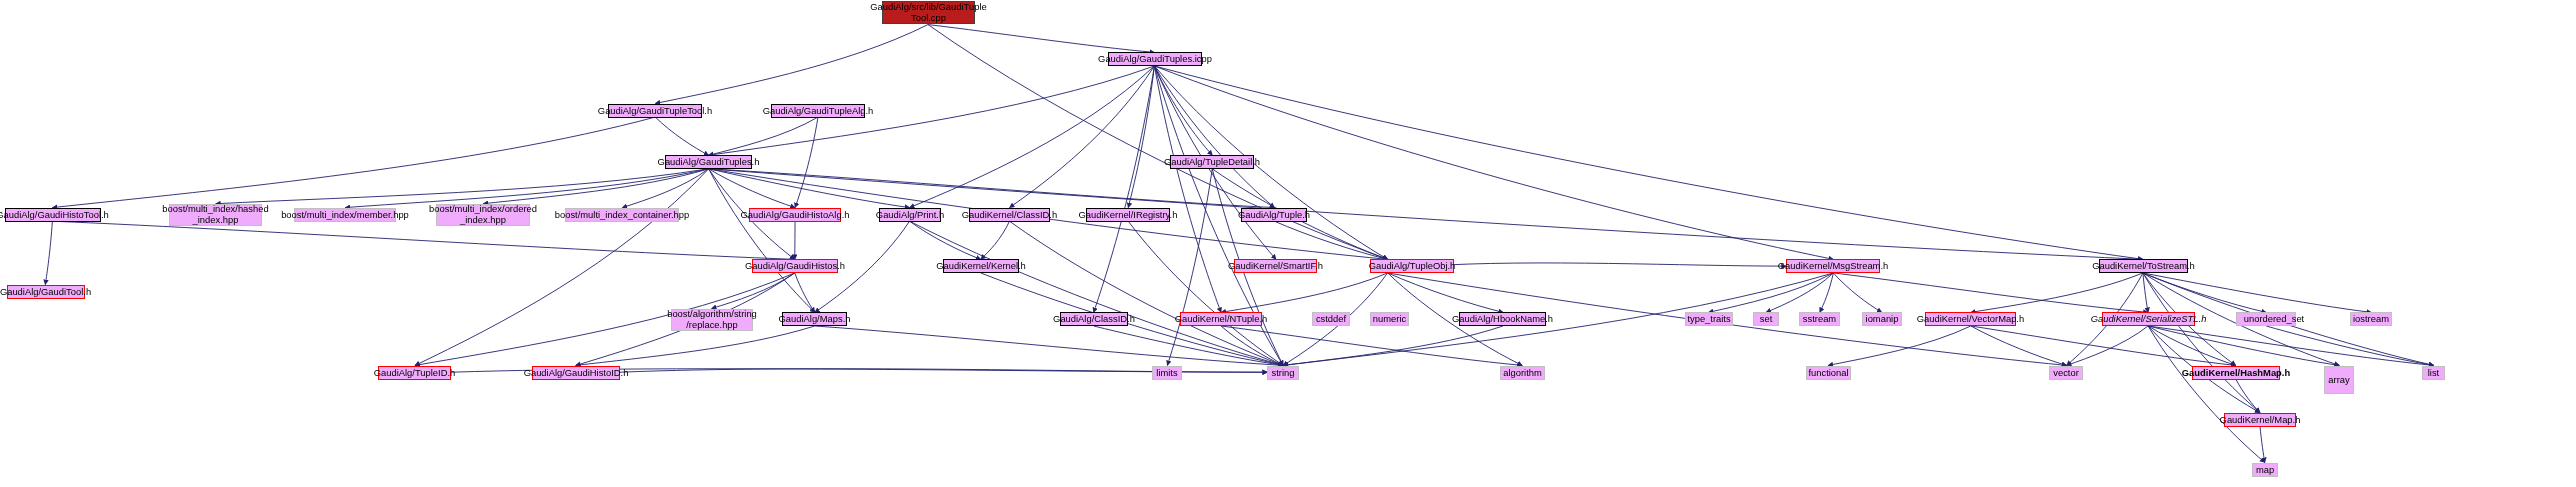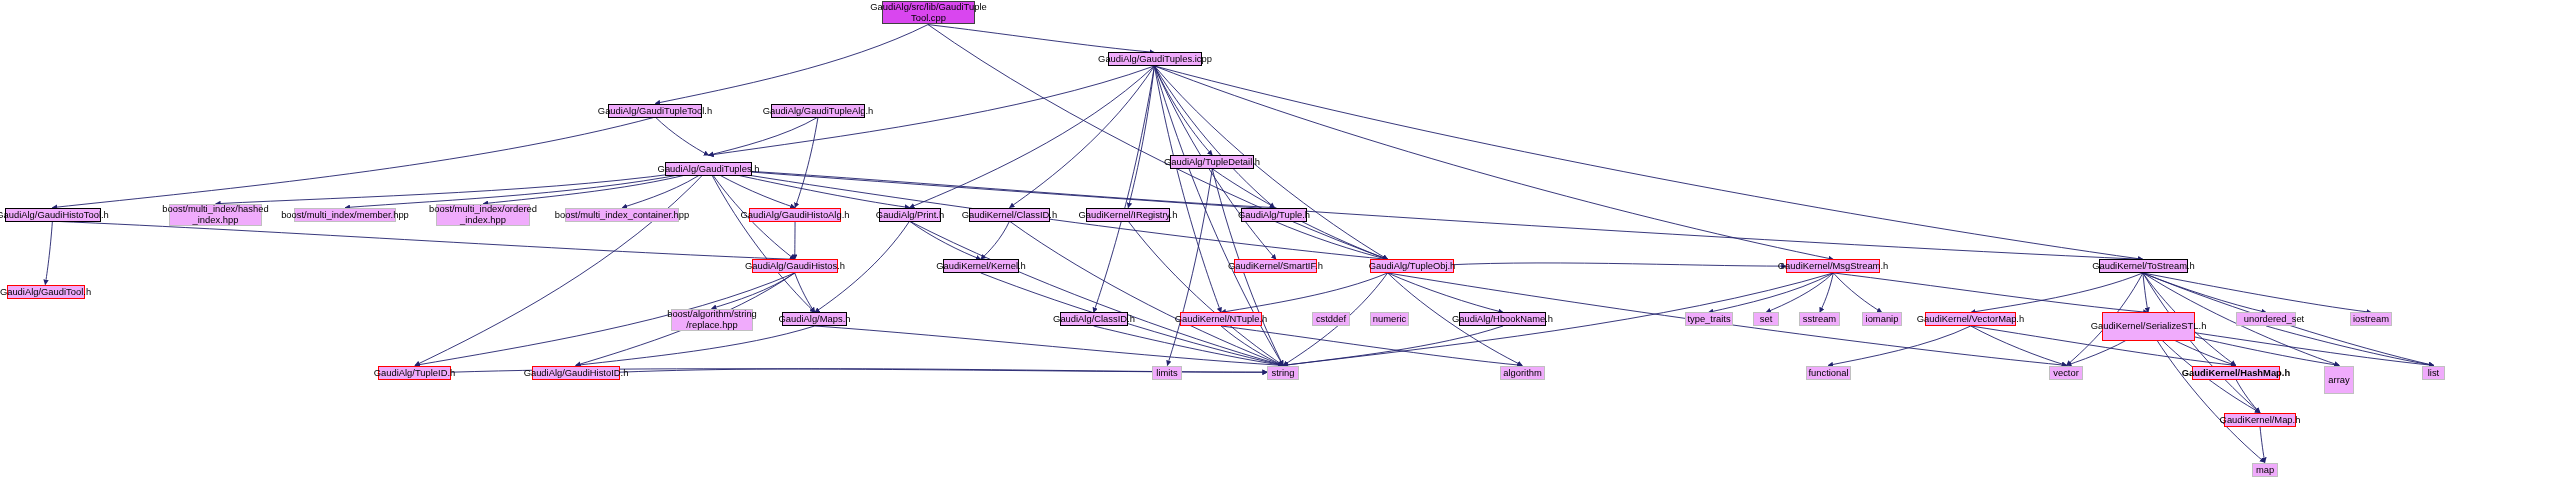--- a/index.html
+++ b/index.html
@@ -32,21 +32,21 @@
     justify-content: center;
     text-align: center;
     line-height: 1.12;
     color: #000000;
     background: #f0abfc;
     white-space: pre-line;
     z-index: 5;
   }
   
   .n-root {
-    background: #d946ef;
+    background: #b91c1c;
     border: 1.3px solid #404040;
     font-size: 9.4px;
   }
   
   .n-hdr {
     border: 0.9px solid #000000;
     font-size: 9.4px;
   }
   
   .n-red {
@@ -162,21 +162,21 @@
         <path d="M 958 575.5 C 1258.3 563.5, 1678.72 575.5, 1959 575.5" marker-end="url(#arrow)"></path>
         <path d="M 698 575.5 C 1076.3 563.5, 1605.92 575.5, 1959 575.5" marker-end="url(#arrow)"></path>
       </g>
   </svg>
   <div id="nodes">
       <div class="node n-root" style="left: 882px; top: 1.3px; width: 93px; height: 23px;">GaudiAlg/src/lib/GaudiTuple
 Tool.cpp</div>
       <div class="node n-hdr" style="left: 1108px; top: 52px; width: 94px; height: 13.6px;">GaudiAlg/GaudiTuples.icpp</div>
       <div class="node n-hdr" style="left: 608px; top: 104px; width: 94px; height: 13.6px;">GaudiAlg/GaudiTupleTool.h</div>
       <div class="node n-hdr" style="left: 771px; top: 104px; width: 94px; height: 13.6px;">GaudiAlg/GaudiTupleAlg.h</div>
-      <div class="node n-hdr" style="left: 665px; top: 155px; width: 87px; height: 13.6px; margin-top: 7px;">GaudiAlg/GaudiTuples.h</div>
+      <div class="node n-hdr" style="left: 665px; top: 155px; width: 87px; height: 13.6px;">GaudiAlg/GaudiTuples.h</div>
       <div class="node n-hdr" style="left: 1170px; top: 155px; width: 84px; height: 13.6px;">GaudiAlg/TupleDetail.h</div>
       <div class="node n-hdr" style="left: 4.5px; top: 208px; width: 96px; height: 13.6px;">GaudiAlg/GaudiHistoTool.h</div>
       <div class="node n-sys" style="left: 169px; top: 204px; width: 93px; height: 22px;">boost/multi_index/hashed
 _index.hpp</div>
       <div class="node n-sys" style="left: 294px; top: 208px; width: 102px; height: 13.6px;">boost/multi_index/member.hpp</div>
       <div class="node n-sys" style="left: 436px; top: 204px; width: 94px; height: 22px;">boost/multi_index/ordered
 _index.hpp</div>
       <div class="node n-sys" style="left: 565px; top: 208px; width: 114px; height: 13.6px;">boost/multi_index_container.hpp</div>
       <div class="node n-red" style="left: 749px; top: 208px; width: 92px; height: 13.6px;">GaudiAlg/GaudiHistoAlg.h</div>
       <div class="node n-hdr" style="left: 879px; top: 208px; width: 62px; height: 13.6px;">GaudiAlg/Print.h</div>
@@ -195,21 +195,21 @@
       <div class="node n-hdr" style="left: 1060px; top: 312px; width: 68px; height: 13.6px;">GaudiAlg/ClassID.h</div>
       <div class="node n-red" style="left: 1180px; top: 312px; width: 82px; height: 13.6px;">GaudiKernel/NTuple.h</div>
       <div class="node n-sys" style="left: 1312px; top: 312px; width: 38px; height: 13.6px;">cstddef</div>
       <div class="node n-sys" style="left: 1370px; top: 312px; width: 39px; height: 13.6px;">numeric</div>
       <div class="node n-hdr" style="left: 1459px; top: 312px; width: 87px; height: 13.6px;">GaudiAlg/HbookName.h</div>
       <div class="node n-sys" style="left: 1685px; top: 312px; width: 48px; height: 13.6px;">type_traits</div>
       <div class="node n-sys" style="left: 1753px; top: 312px; width: 26px; height: 13.6px;">set</div>
       <div class="node n-sys" style="left: 1799px; top: 312px; width: 41px; height: 13.6px;">sstream</div>
       <div class="node n-sys" style="left: 1862px; top: 312px; width: 40px; height: 13.6px;">iomanip</div>
       <div class="node n-red" style="left: 1925px; top: 312px; width: 91px; height: 13.6px;">GaudiKernel/VectorMap.h</div>
-      <div class="node n-red" style="left: 2102px; top: 312px; width: 93px; height: 29px;">GaudiKernel/SerializeSTL.h</div>
+      <div class="node n-red" style="left: 2102px; top: 312px; width: 93px; height: 14px; font-style: italic;">GaudiKernel/SerializeSTL.h</div>
       <div class="node n-sys" style="left: 2236px; top: 312px; width: 60px; height: 13.6px; padding-left: 16px;">unordered_set</div>
       <div class="node n-sys" style="left: 2350px; top: 312px; width: 42px; height: 13.6px;">iostream</div>
       <div class="node n-red" style="left: 378px; top: 366px; width: 73px; height: 13.6px;">GaudiAlg/TupleID.h</div>
       <div class="node n-sys" style="left: 1152px; top: 366px; width: 30px; height: 13.6px;">limits</div>
       <div class="node n-sys" style="left: 1267px; top: 366px; width: 32px; height: 13.6px;">string</div>
       <div class="node n-sys" style="left: 1500px; top: 366px; width: 45px; height: 13.6px;">algorithm</div>
       <div class="node n-sys" style="left: 1806px; top: 366px; width: 45px; height: 13.6px;">functional</div>
       <div class="node n-sys" style="left: 2049px; top: 366px; width: 34px; height: 13.6px;">vector</div>
       <div class="node n-red" style="left: 2192px; top: 366px; width: 88px; height: 13.6px; font-weight: bold;">GaudiKernel/HashMap.h</div>
       <div class="node n-sys" style="left: 2324px; top: 366px; width: 30px; height: 28px;">array</div>

